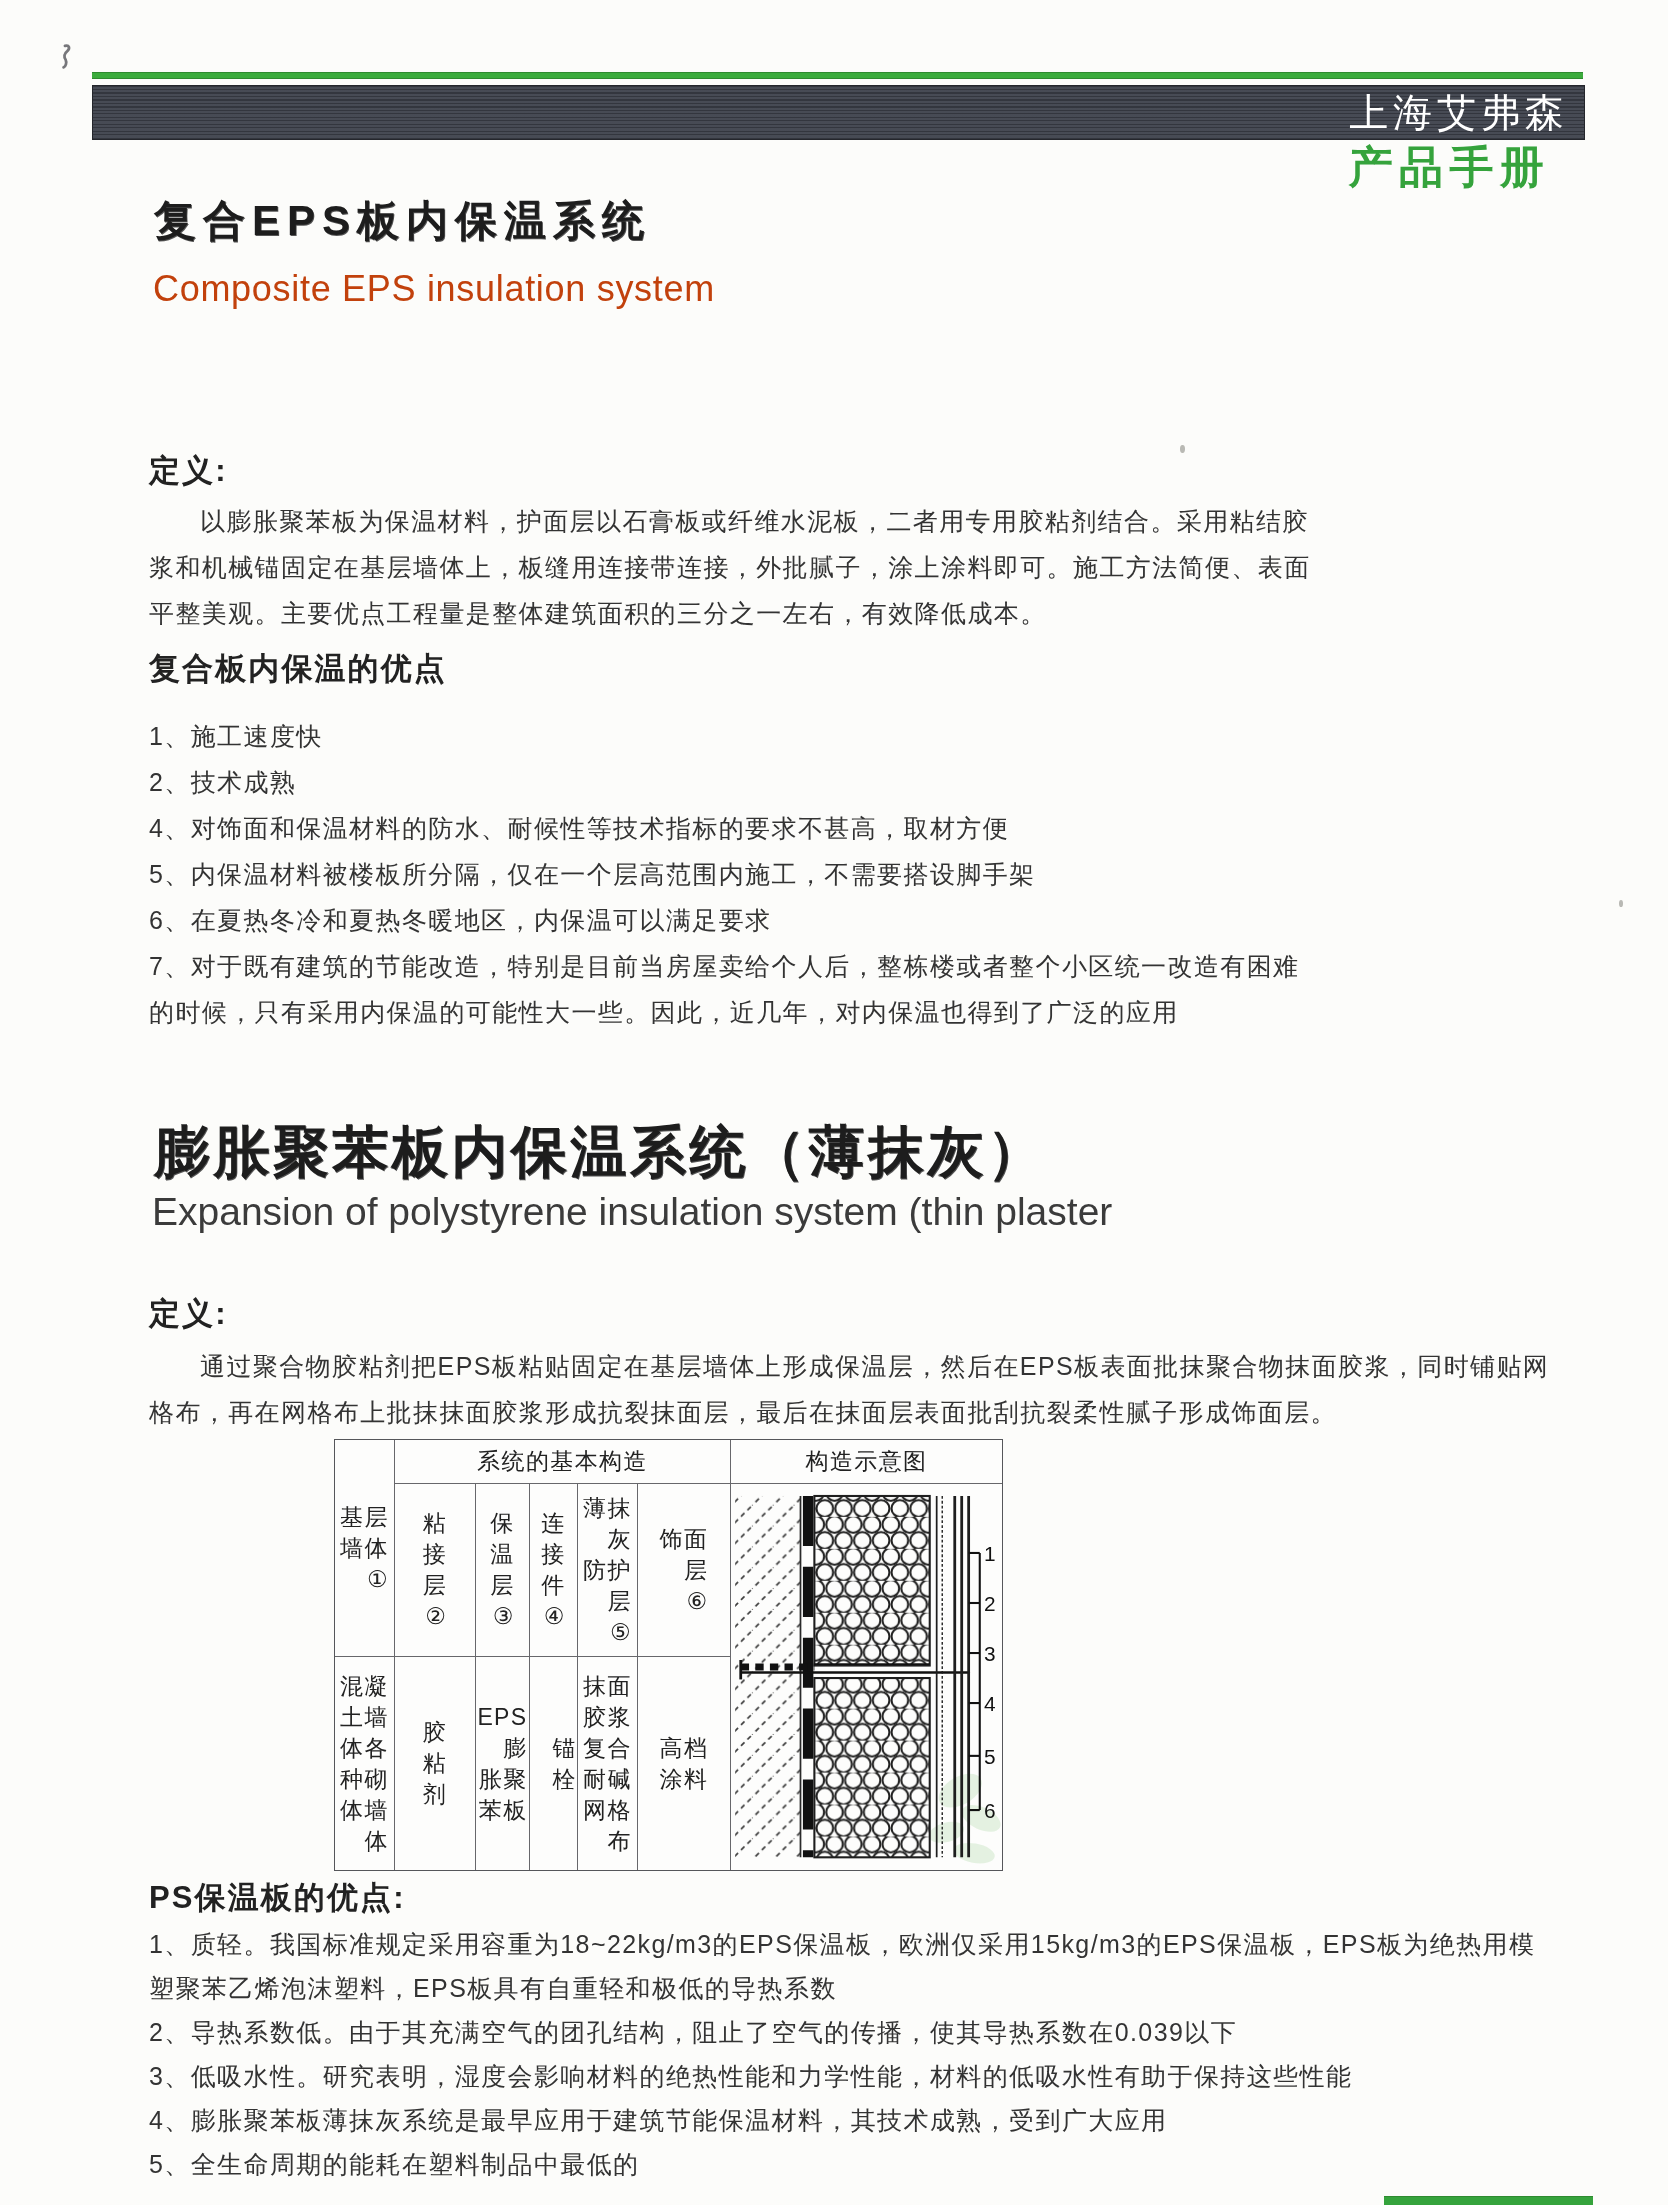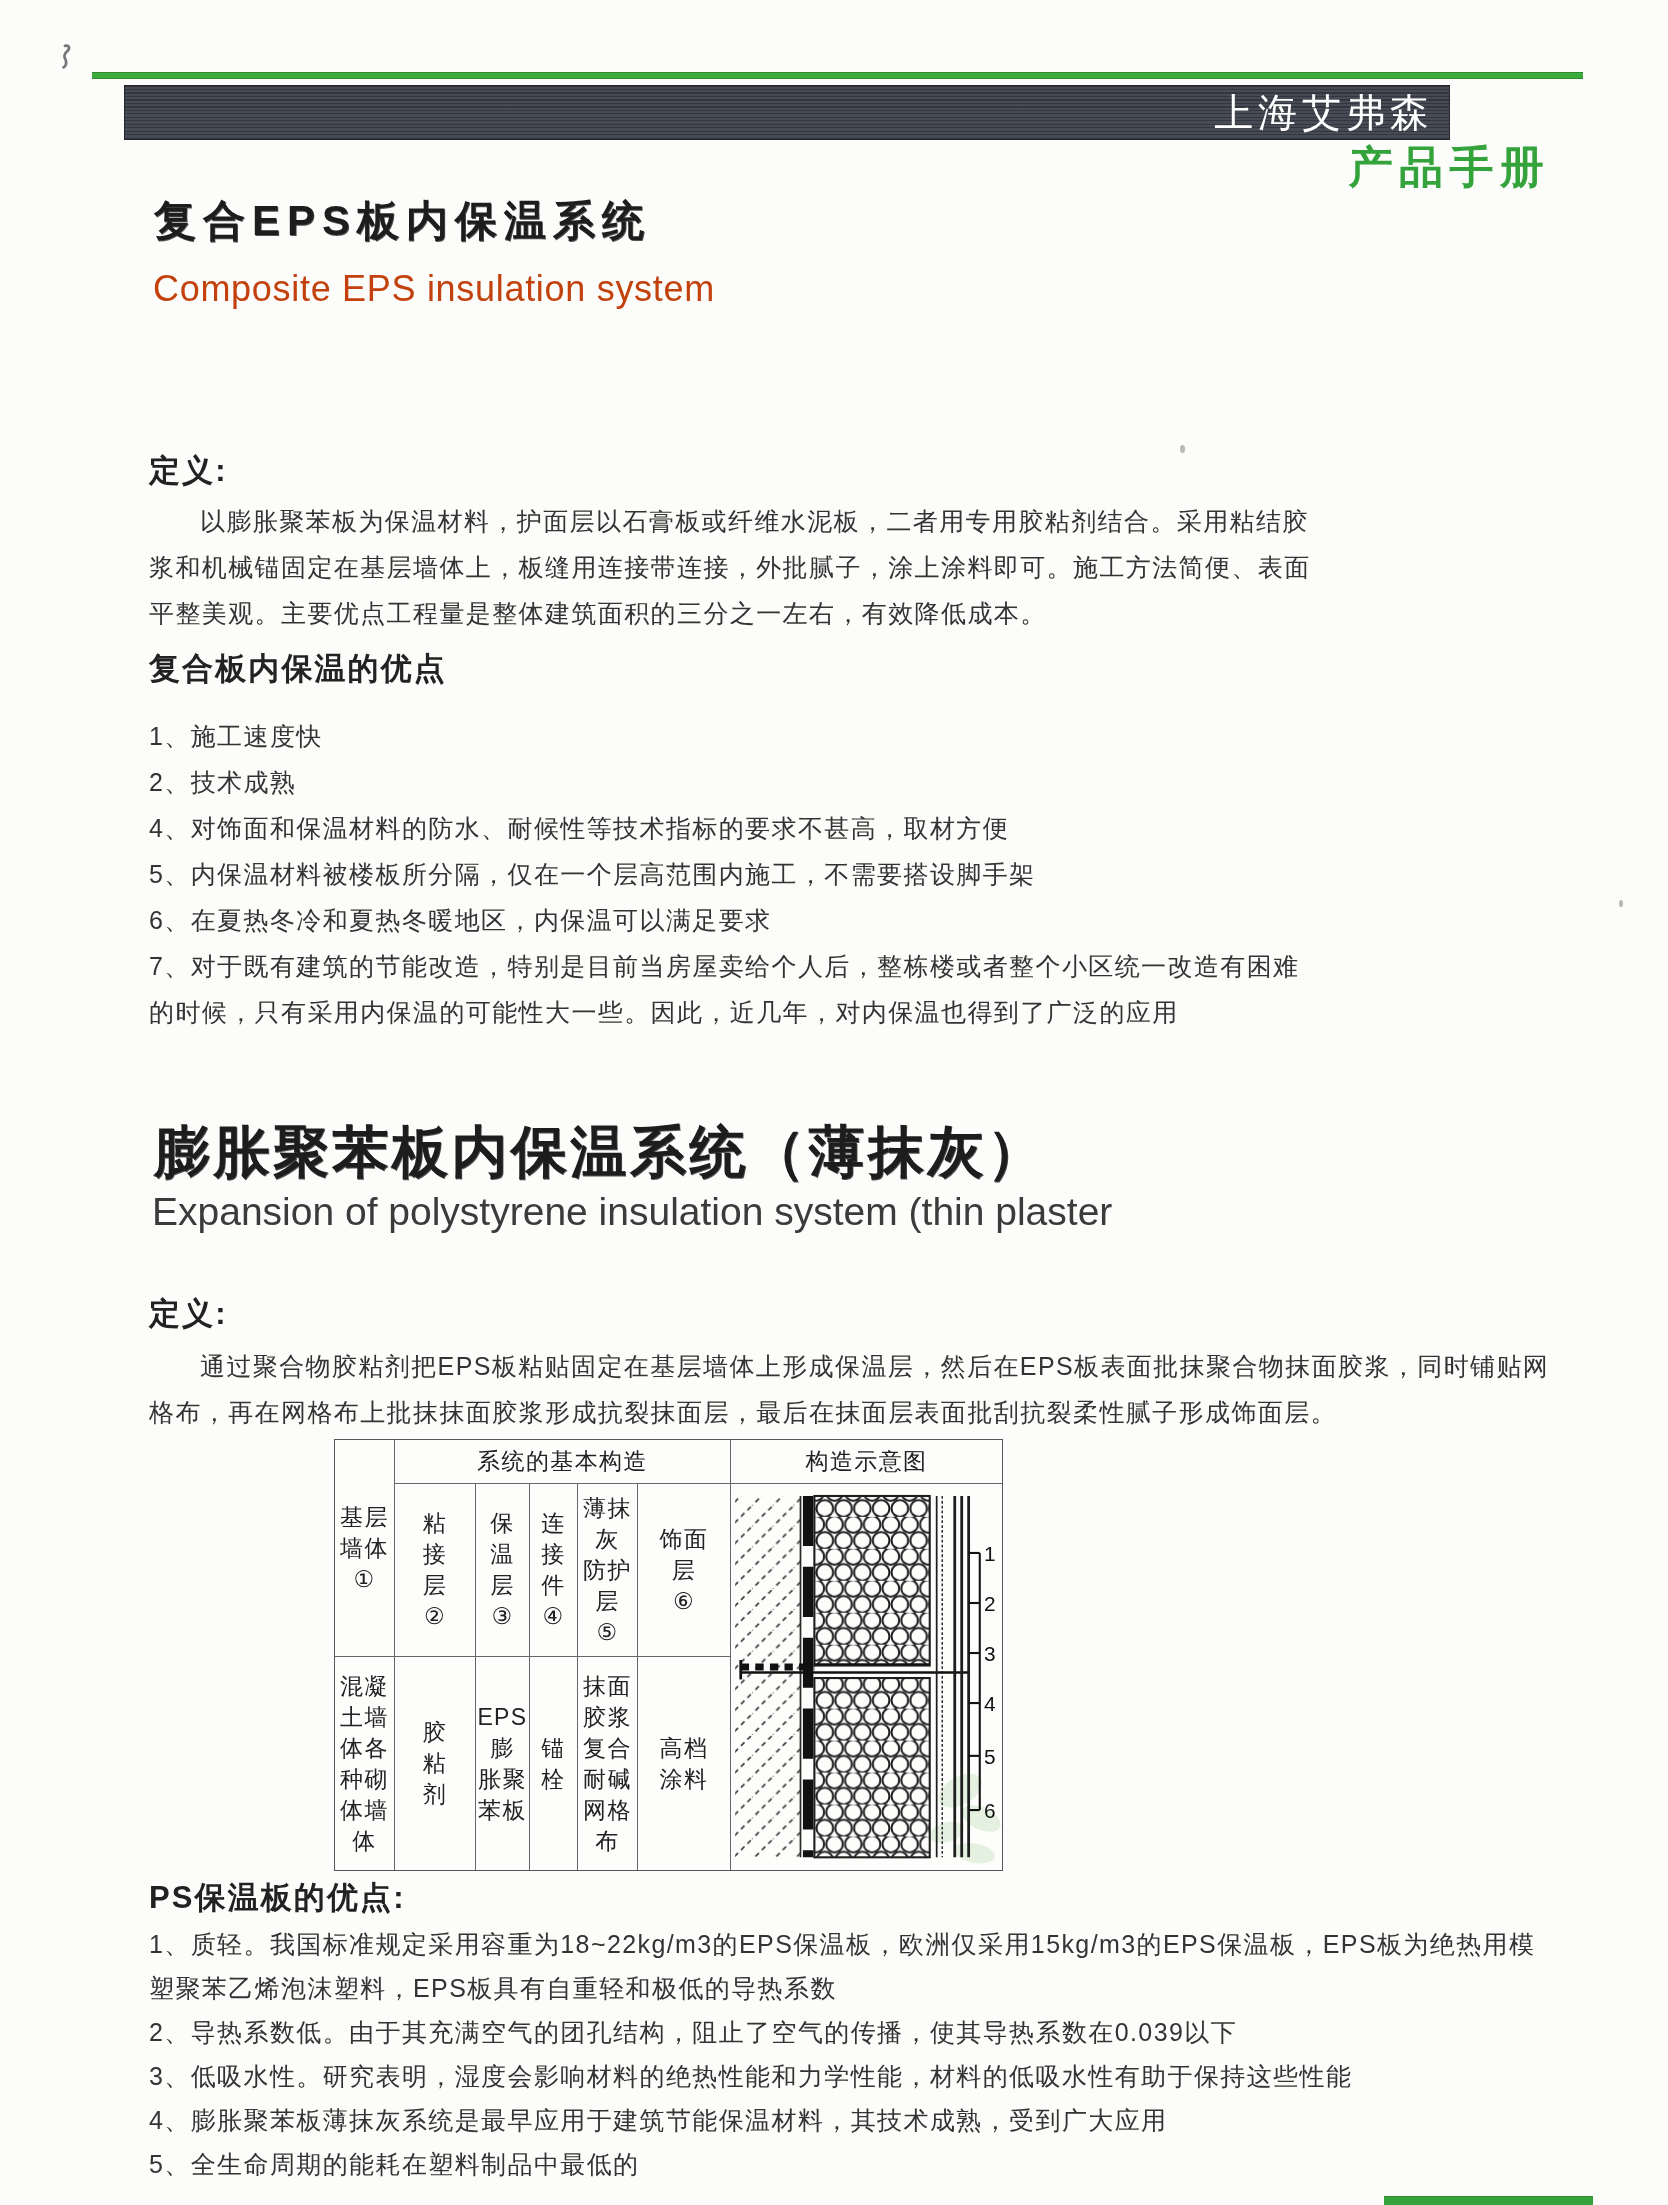--- a/index.html
+++ b/index.html
@@ -11,28 +11,27 @@
     font-family:"Liberation Sans","DejaVu Sans",sans-serif;
     color:#2a2a2a;
   }
   
   .top-green-line{
     position:absolute;left:92px;top:72px;width:1491px;height:7px;
     background:#3bab3c;border-top:1.4px solid #2e8a2f;border-bottom:1.4px solid #2e8a2f;
     box-sizing:border-box;
   }
   .brand-bar{
-    position:absolute;left:92px;top:85px;width:1326px;height:55px;
+    position:absolute;left:92px;top:85px;width:1493px;height:55px;
     background:
       repeating-linear-gradient(0deg, rgba(0,0,0,0.22) 0px 1.4px, rgba(255,255,255,0.03) 1.4px 3.5px),
       #41454f;
     border:1.4px solid #24262c;box-sizing:border-box;
     display:flex;align-items:center;justify-content:flex-end;
     padding-right:15.3px;
-    margin-left:32px;
   }
   .brand-text{
     color:#ffffff;font-size:39px;font-weight:500;letter-spacing:4.9px;
     white-space:nowrap;line-height:1;
   }
   .manual-label{
     position:absolute;top:145px;right:118px;
     color:#35a33c;font-size:44px;font-weight:600;letter-spacing:6.3px;
     white-space:nowrap;line-height:1;
   }
@@ -76,21 +75,21 @@
     grid-template-columns:60px 81px 54px 48px 60px 93px 271px;
     grid-template-rows:44px 173px 213px;
     border:1.4px solid #55565a;
     background:#fdfdfc;
     color:#222;
   }
   .tbl .cell{
     border-right:1.4px solid #67676b;
     border-bottom:1.4px solid #67676b;
     display:flex;align-items:center;justify-content:center;
-    text-align:center;
+    text-align:right;
     font-size:23px;line-height:31px;letter-spacing:1.4px;
     overflow:hidden;
   }
   .tbl .last-col{border-right:none;}
   .tbl .last-row{border-bottom:none;}
   .c-basewall-h{grid-column:1;grid-row:1/3;}
   .c-construction{grid-column:2/7;grid-row:1;}
   .c-diagram-h{grid-column:7;grid-row:1;}
   .c-l1{grid-column:2;grid-row:2;}
   .c-l2{grid-column:3;grid-row:2;}

